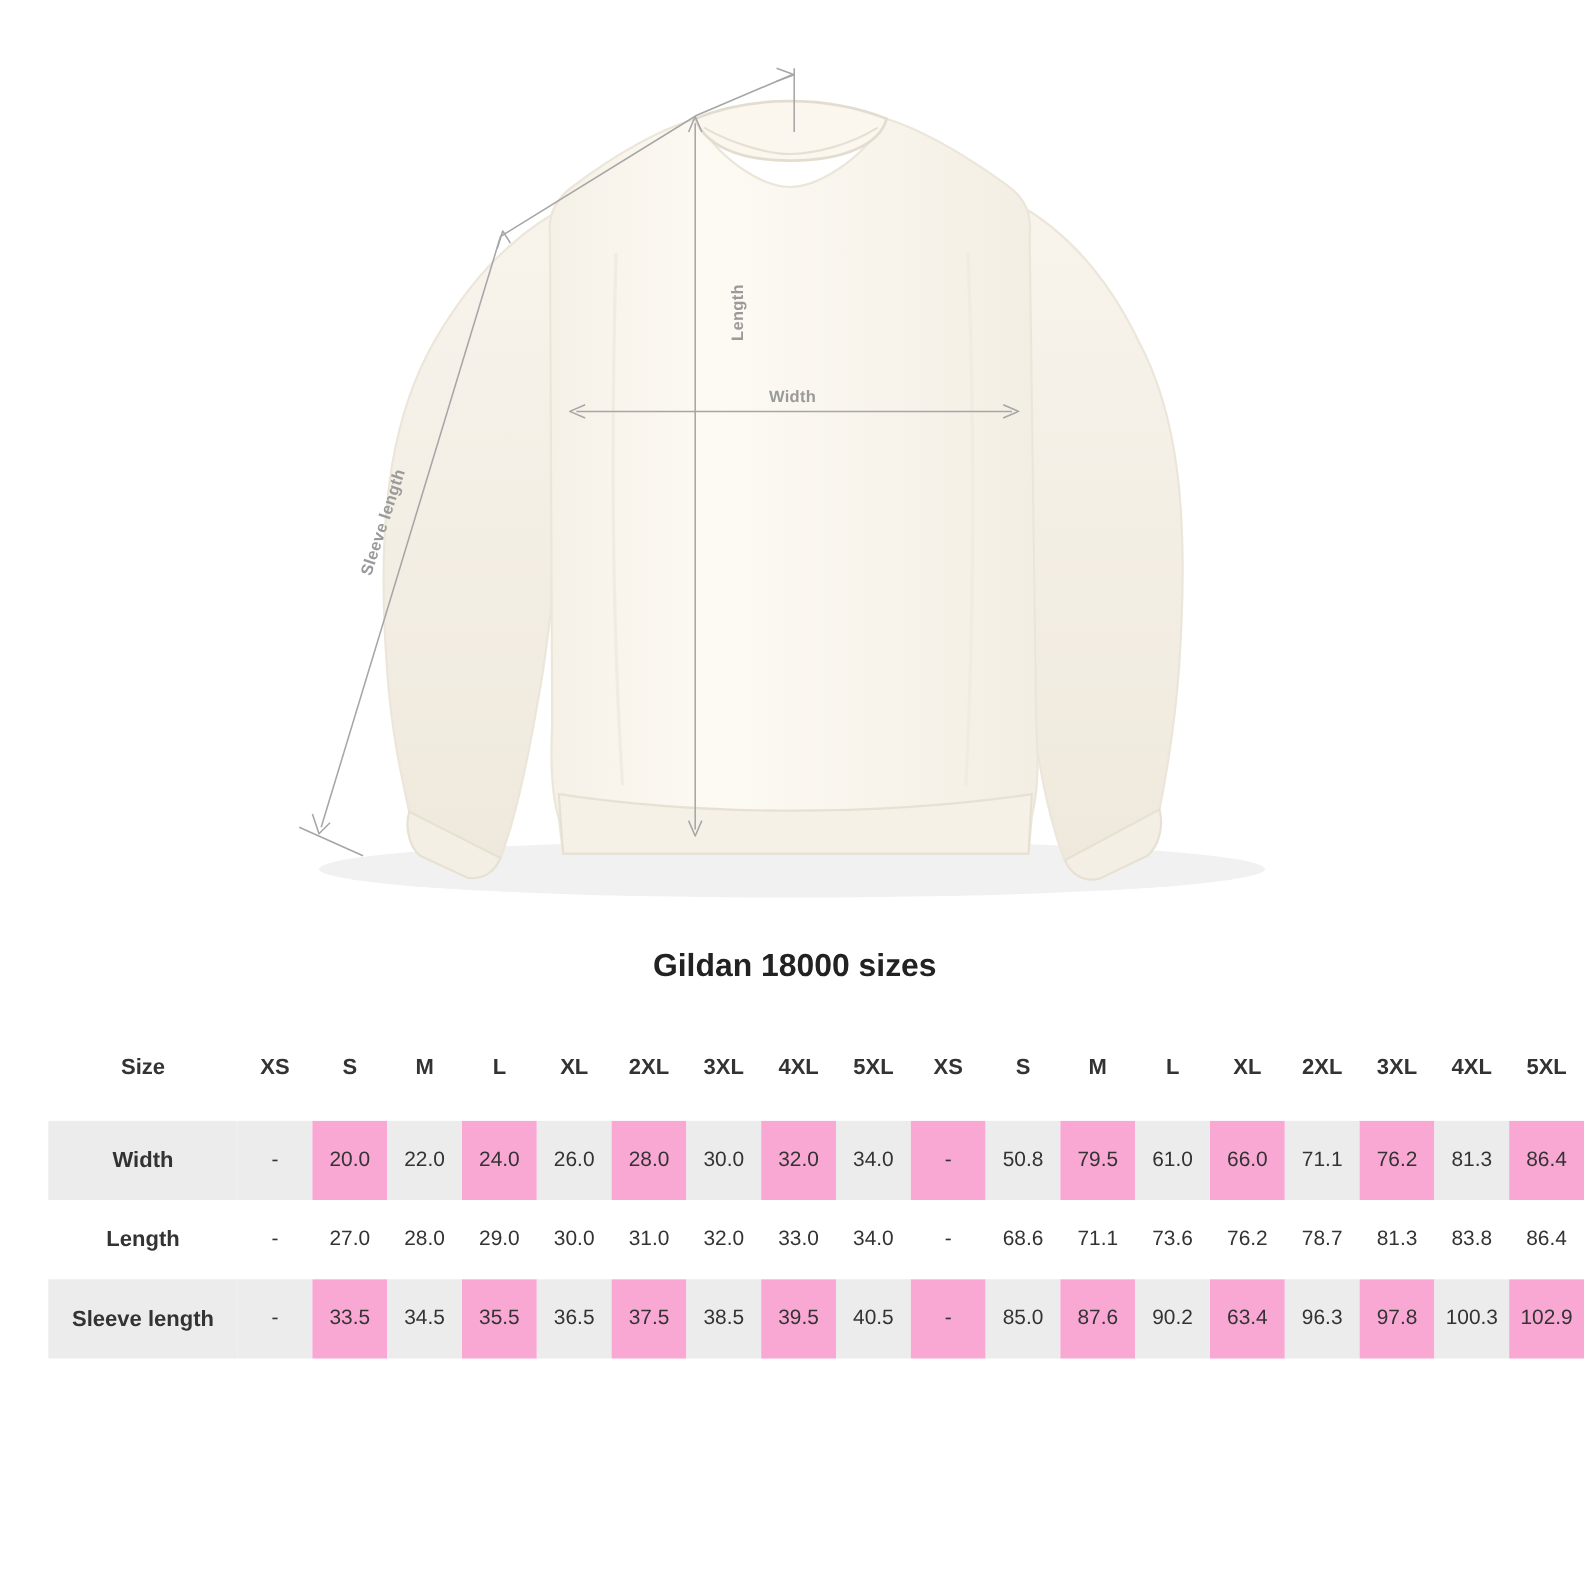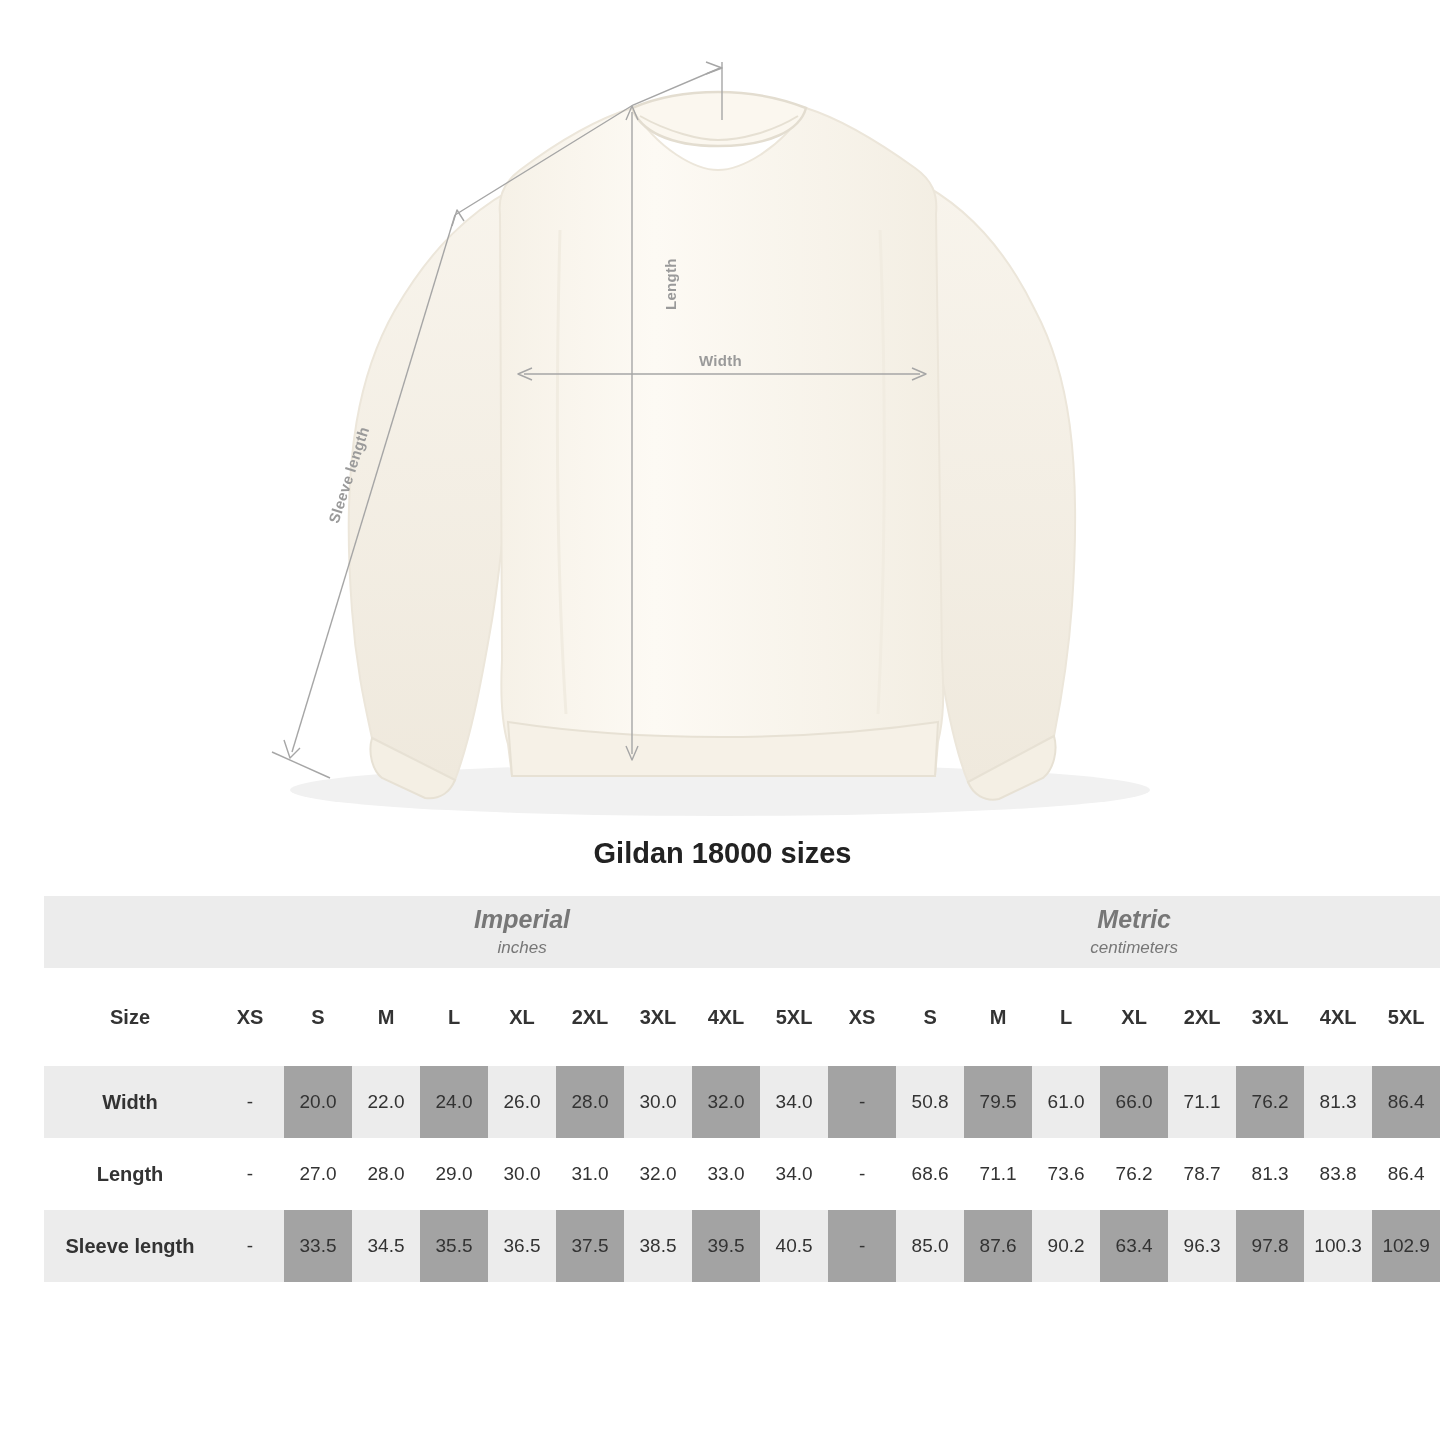--- a/index.html
+++ b/index.html
@@ -48,21 +48,21 @@
     transform-origin: left top;
   }
   .dim-label.diagonal {
     transform: rotate(-72deg);
     transform-origin: left top;
   }
 
   
   .title-block {
     text-align: center;
-    margin-top: 7px;
+    margin-top: 32px;
   }
   .chart-title {
     font-size: 29px;
     font-weight: bold;
     color: #222222;
     margin: 0 0 14px 0;
   }
   .chart-note {
     font-size: 17px;
     font-style: italic;
@@ -124,21 +124,21 @@
   tr.band td {
     background: #ececec;
   }
   tr.white td {
     background: #ffffff;
   }
   td.alt {
     background: #f6f6f6;
   }
   tr.band td.alt {
-    background: #a3a3a3;
+    background: #f9a8d4;
   }
   .col-narrow { width: 68px; }
 </style>
 </head>
 <body>
 
 <div class="page">
 
   <div class="illustration">
     <svg class="garment-svg" width="1445" height="830" viewBox="0 0 1445 830">
@@ -230,31 +230,20 @@
     <h1 class="chart-title">Gildan 18000 sizes</h1>
   </div>
 
   <div class="table-wrap">
     <table class="size-table">
       <colgroup>
         <col style="width:172px">
         <col span="18" class="col-narrow">
       </colgroup>
       <tbody>
-        <tr>
-          <td class="unit-head"></td>
-          <td class="unit-head" colspan="9">
-            <div class="unit-name">Imperial</div>
-            <div class="unit-sub">inches</div>
-          </td>
-          <td class="unit-head" colspan="9">
-            <div class="unit-name">Metric</div>
-            <div class="unit-sub">centimeters</div>
-          </td>
-        </tr>
 
         <tr class="head-row">
           <td class="rowlabel">Size</td>
           <td>XS</td>
           <td class="alt">S</td>
           <td>M</td>
           <td class="alt">L</td>
           <td>XL</td>
           <td class="alt">2XL</td>
           <td>3XL</td>

